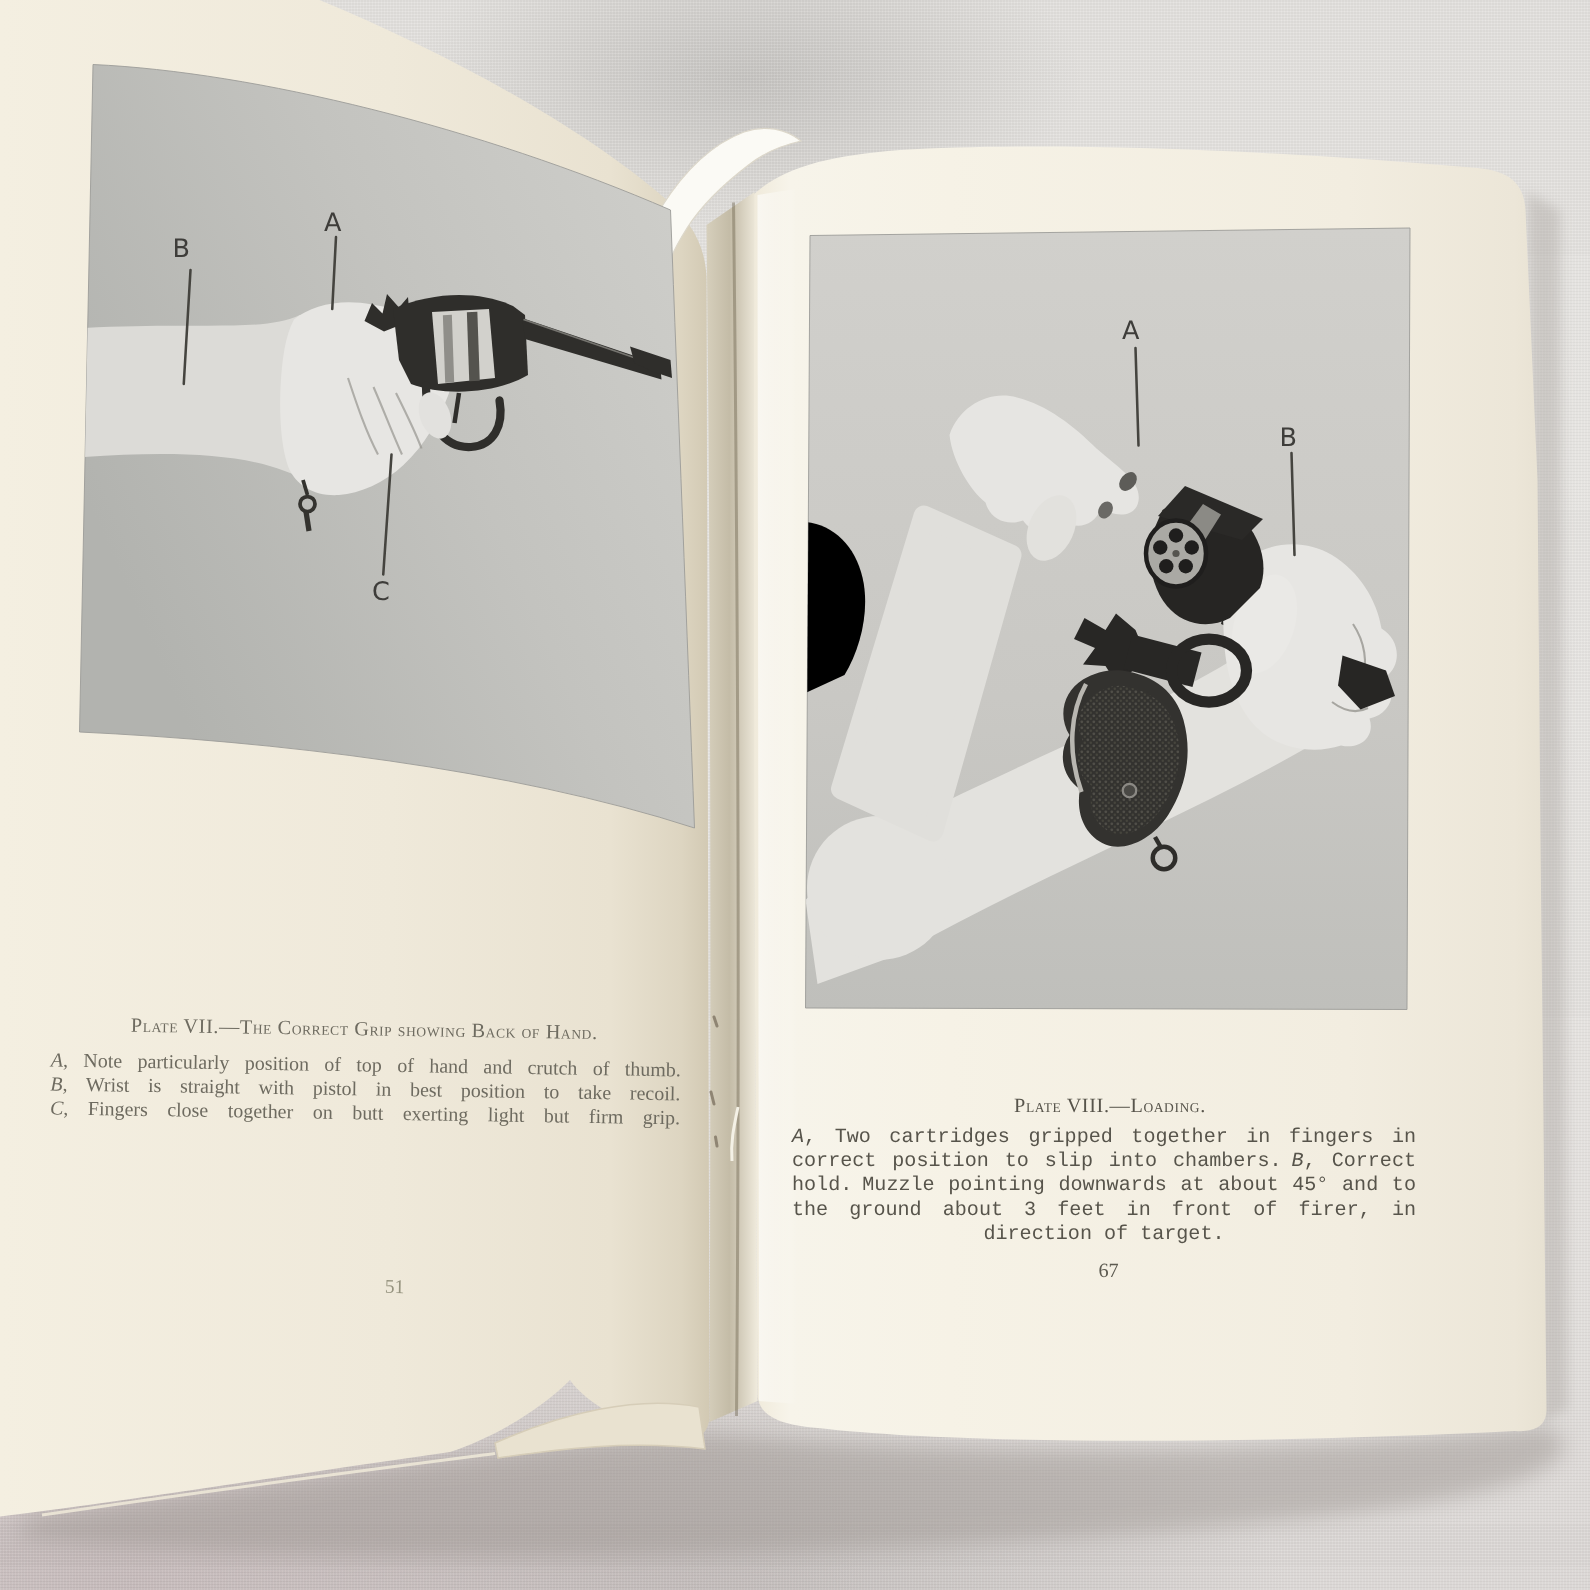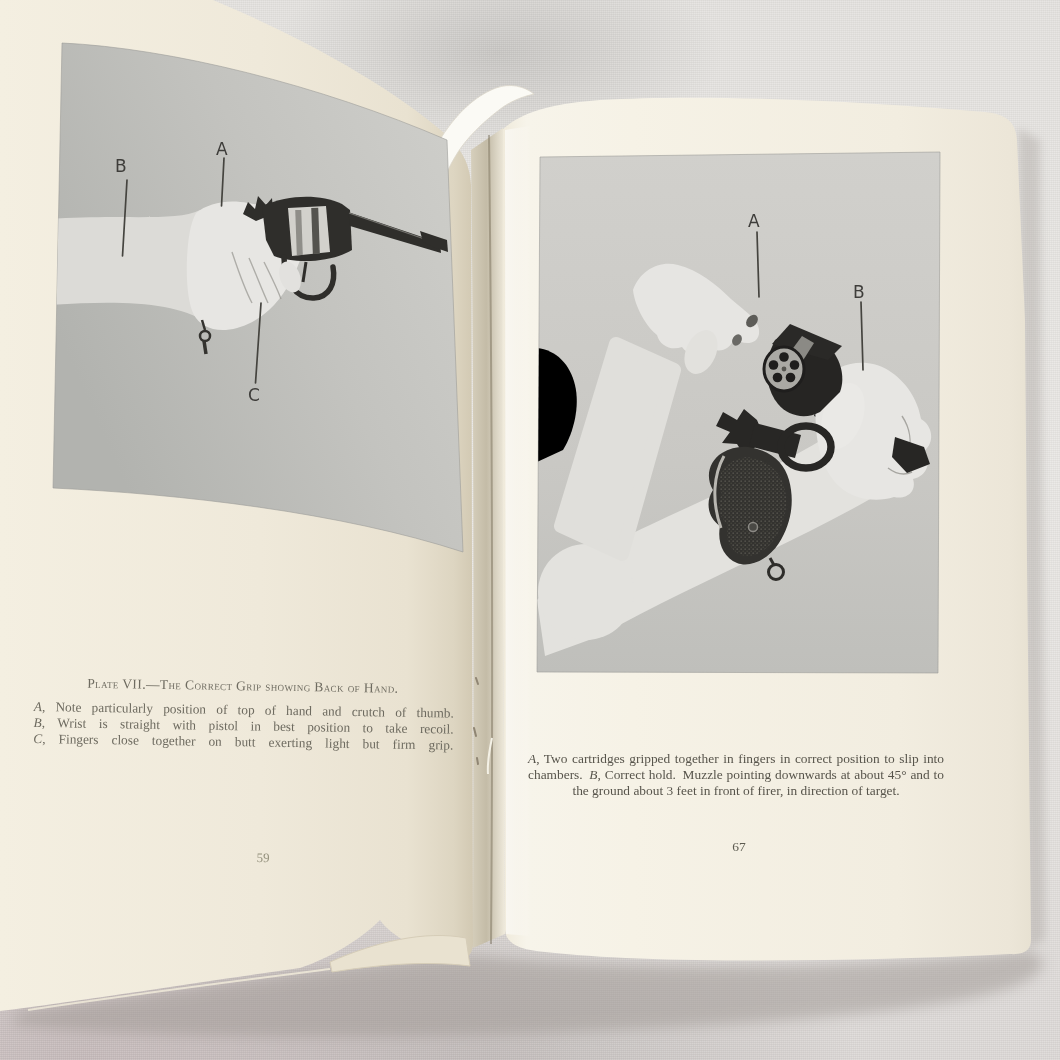--- a/index.html
+++ b/index.html
@@ -17,21 +17,21 @@
   }
   svg{position:absolute;left:0;top:0;}
   .abs{position:absolute;}
   .serif-txt{color:#6e6b60;}
   .cap{font-variant:small-caps;letter-spacing:.4px;text-align:center;font-size:13.5px;line-height:15px;}
   .body-line{font-size:13.3px;line-height:16px;text-align:justify;text-align-last:justify;white-space:nowrap0;}
   .it{font-style:italic;}
   .pagenum{font-size:13px;text-align:center;}
   .plate-letter{font-family:"DejaVu Sans","Liberation Sans",sans-serif;font-size:17px;color:#3e3d3a;line-height:18px;}
   .rp-txt{color:#57544b;}
-  .rp-par{font-size:13.4px;line-height:16.2px;text-align:justify;text-align-last:center;}
+  .rp-par{font-size:13.4px;line-height:16.2px;text-align:justify;text-align-last:center;font-family:Liberation Mono, monospace;}
 </style>
 </head>
 <body>
 
 <div id="stage">
 
 <svg width="1060" height="1060" viewBox="0 0 1060 1060">
   <defs>
     <filter id="blur7" x="-20%" y="-20%" width="140%" height="140%">
           <feGaussianBlur stdDeviation="7"></feGaussianBlur>
@@ -220,22 +220,23 @@
     <span class="it">A</span><span>, Note particularly position of top of hand and crutch of thumb.</span>
   </div>
   <div class="body-line">
     <span class="it">B</span><span>, Wrist is straight with pistol in best position to take recoil.</span>
   </div>
   <div class="body-line">
     <span class="it">C</span><span>, Fingers close together on butt exerting light but firm grip.</span>
   </div>
 </div>
 
-<div class="abs pagenum" style="left:242px;top:850px;width:42px;color:#96937f;transform:rotate(1deg);">59</div>
-
+<div class="abs pagenum" style="left:242px;top:850px;width:42px;color:#96937f;transform:rotate(1deg);">51</div>
+
+<div class="abs rp-txt cap" style="left:560px;top:729px;width:360px;">Plate VIII.—Loading.</div>
 
 <div class="abs rp-txt rp-par" style="left:528px;top:751px;width:416px;">
   <span class="it">A</span><span>, Two cartridges gripped together in fingers in correct position to slip into chambers. </span><span class="it">B</span><span>, Correct hold. Muzzle pointing downwards at about 45° and to the ground about 3 feet in front of firer, in direction of target.</span>
 </div>
 
 <div class="abs pagenum" style="left:718px;top:839px;width:42px;color:#5c5a50;font-size:13.5px;font-family:Liberation Serif, serif;">67</div>
 
 </div>
 
 </body></html>

